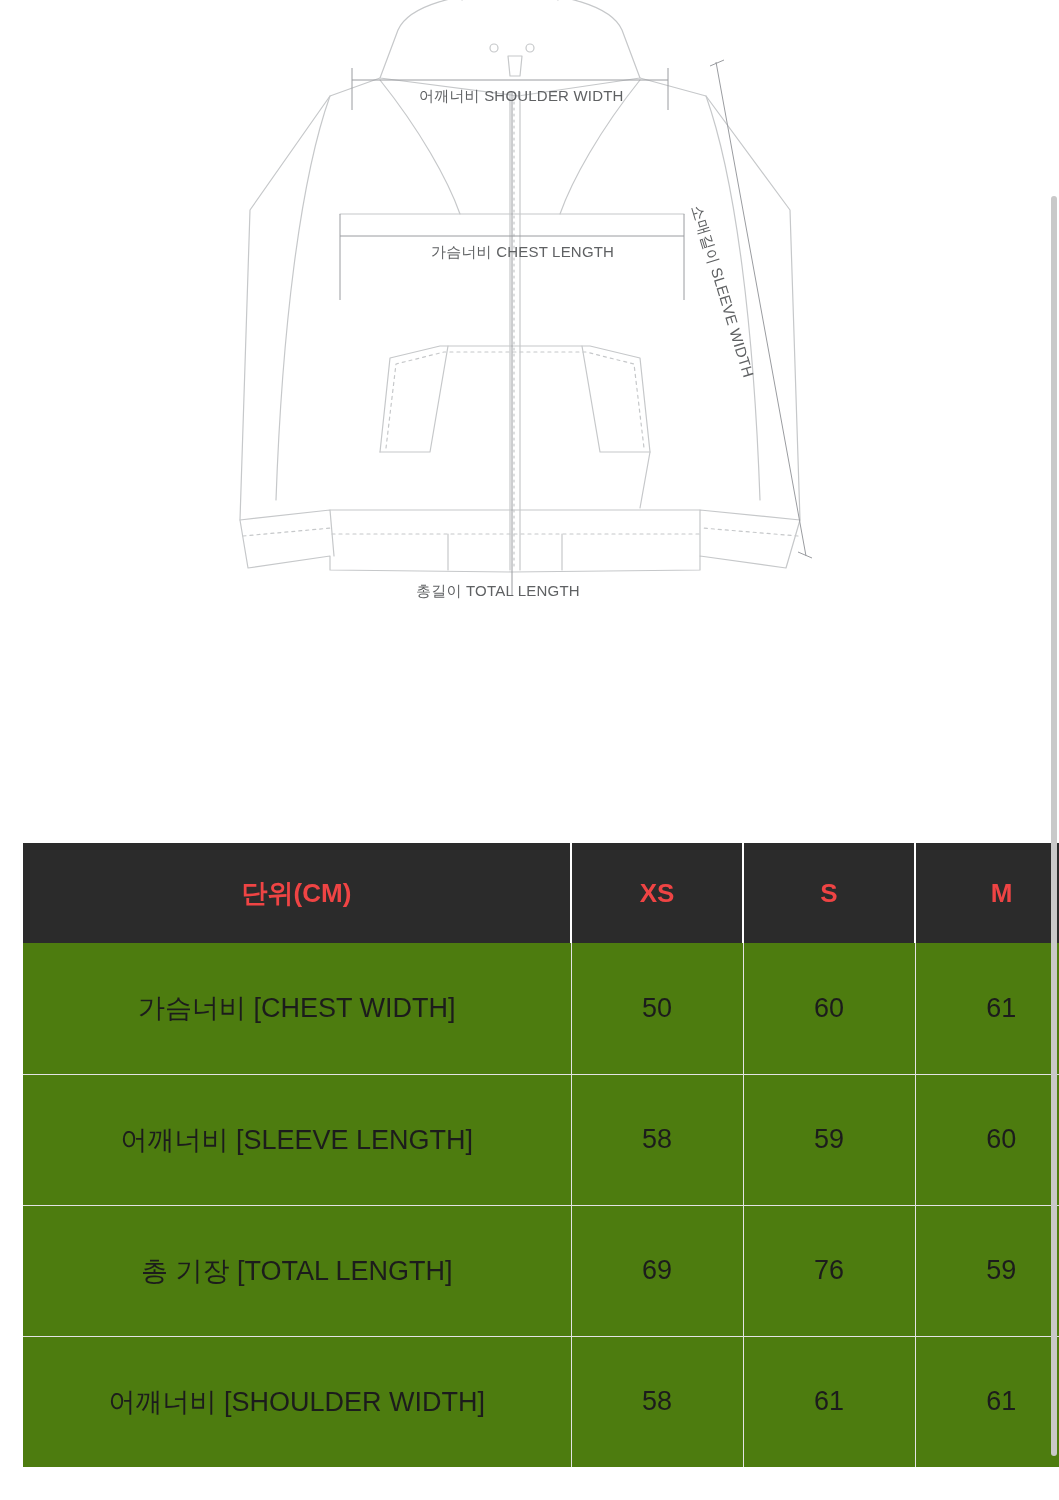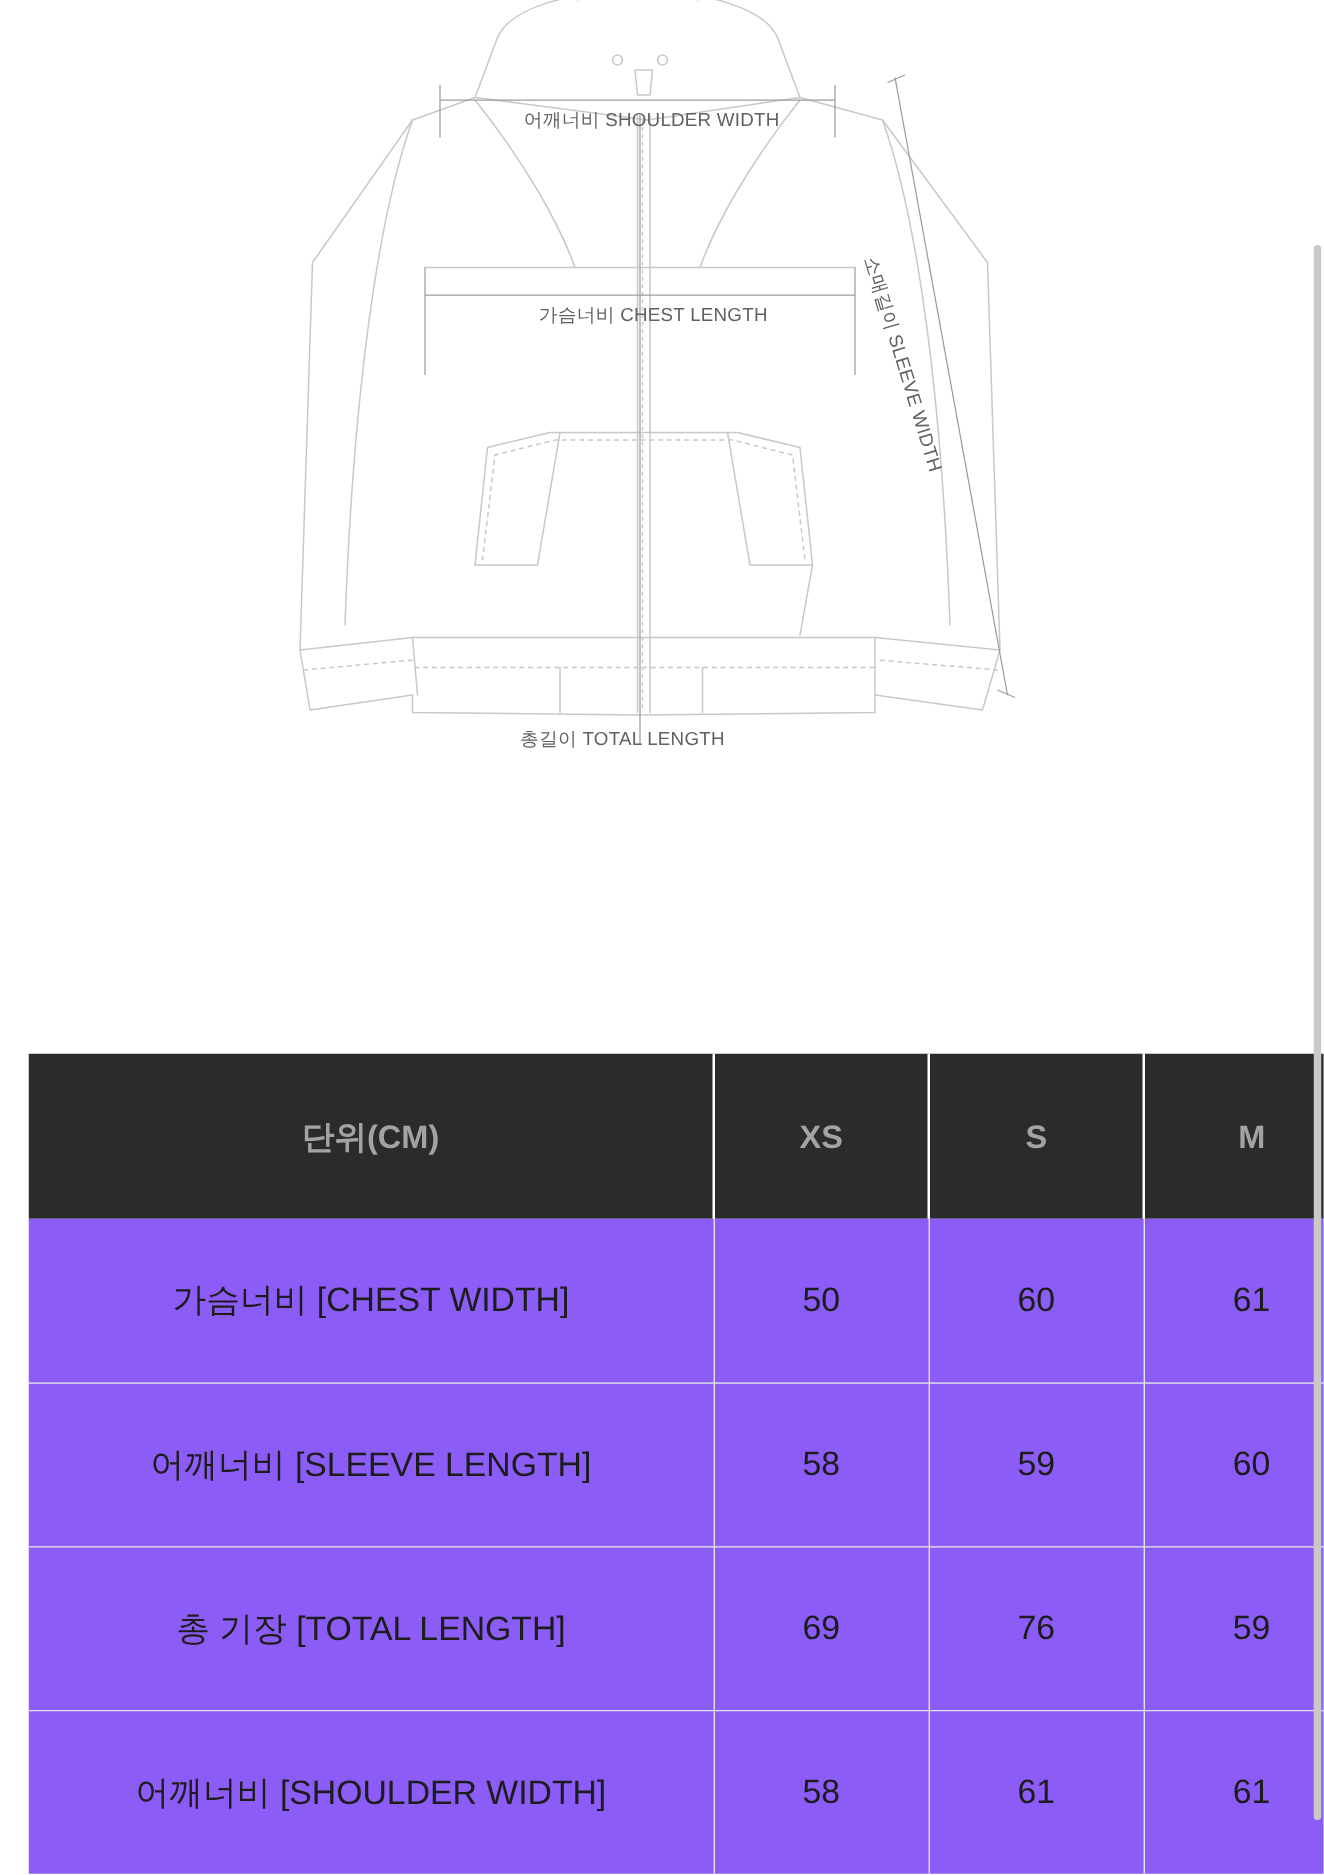--- a/index.html
+++ b/index.html
@@ -73,38 +73,38 @@
     top: 843px;
     width: 1013px;
   }
   table.size-table {
     border-collapse: collapse;
     width: 1013px;
     table-layout: fixed;
   }
   table.size-table thead th {
     background: #2b2b2b;
-    color: #a3a3a3;
+    color: #ef4444;
     font-size: 26px;
     font-weight: bold;
-    height: 132px;
+    height: 100px;
     text-align: center;
     border-right: 2px solid #ffffff;
     vertical-align: middle;
   }
   table.size-table thead th:last-child { border-right: none; }
   table.size-table tbody td {
     height: 131px;
     text-align: center;
     font-size: 27px;
     color: #1c1c1c;
     border-bottom: 1px solid #e3e3e3;
     border-right: 1px solid #e3e3e3;
     vertical-align: middle;
-    background: #8b5cf6;
+    background: #4d7c0f;
   }
   table.size-table tbody td:last-child { border-right: none; }
   table.size-table tbody tr:last-child td { border-bottom: none; }
   col.c-label { width: 548px; }
   col.c-size  { width: 172px; }
 </style>
 </head>
 <body>
 
 <div class="page">

